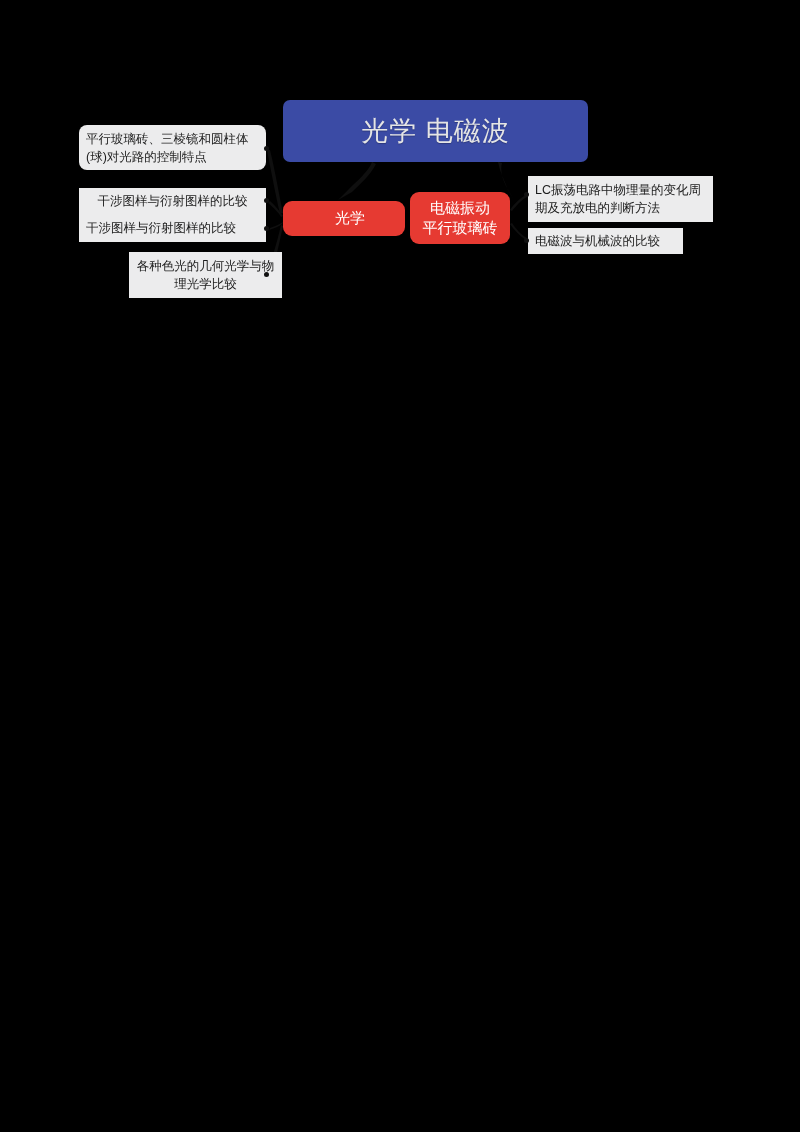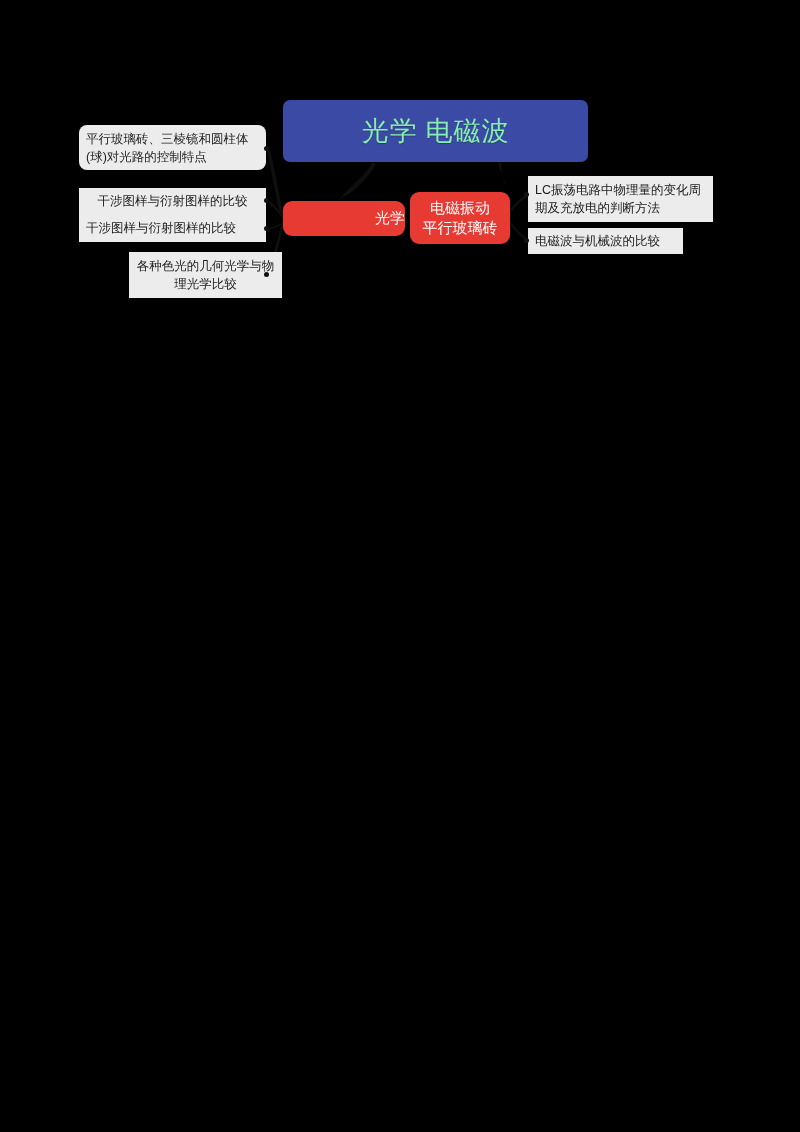--- a/index.html
+++ b/index.html
@@ -26,27 +26,26 @@
     width: 305px;
     height: 62px;
     background: #3b4ba5;
     border-radius: 7px;
     display: flex;
     align-items: center;
     justify-content: center;
     box-sizing: border-box;
   }
   .title-node .title-text {
-    color: #86efac;
+    color: #e5e5e5;
     font-size: 27px;
     line-height: 1.2;
     letter-spacing: 1px;
     white-space: nowrap;
     text-shadow: 0 1px 1px rgba(0,0,0,.25);
-    font-family: Liberation Serif, serif;
   }
 
   
   .red-node {
     position: absolute;
     background: #e63a32;
     border-radius: 9px;
     box-sizing: border-box;
     display: flex;
     align-items: center;
@@ -56,21 +55,21 @@
     font-size: 15px;
     line-height: 1.35;
   }
 
   #node-optics {
     left: 283px;
     top: 201px;
     width: 122px;
     height: 35px;
     padding-left: 12px;
-    justify-content: flex-end;
+    justify-content: center;
   }
   #node-em {
     left: 410px;
     top: 192px;
     width: 100px;
     height: 52px;
     justify-content: center;
     text-align: center;
     padding: 0 6px;
   }

